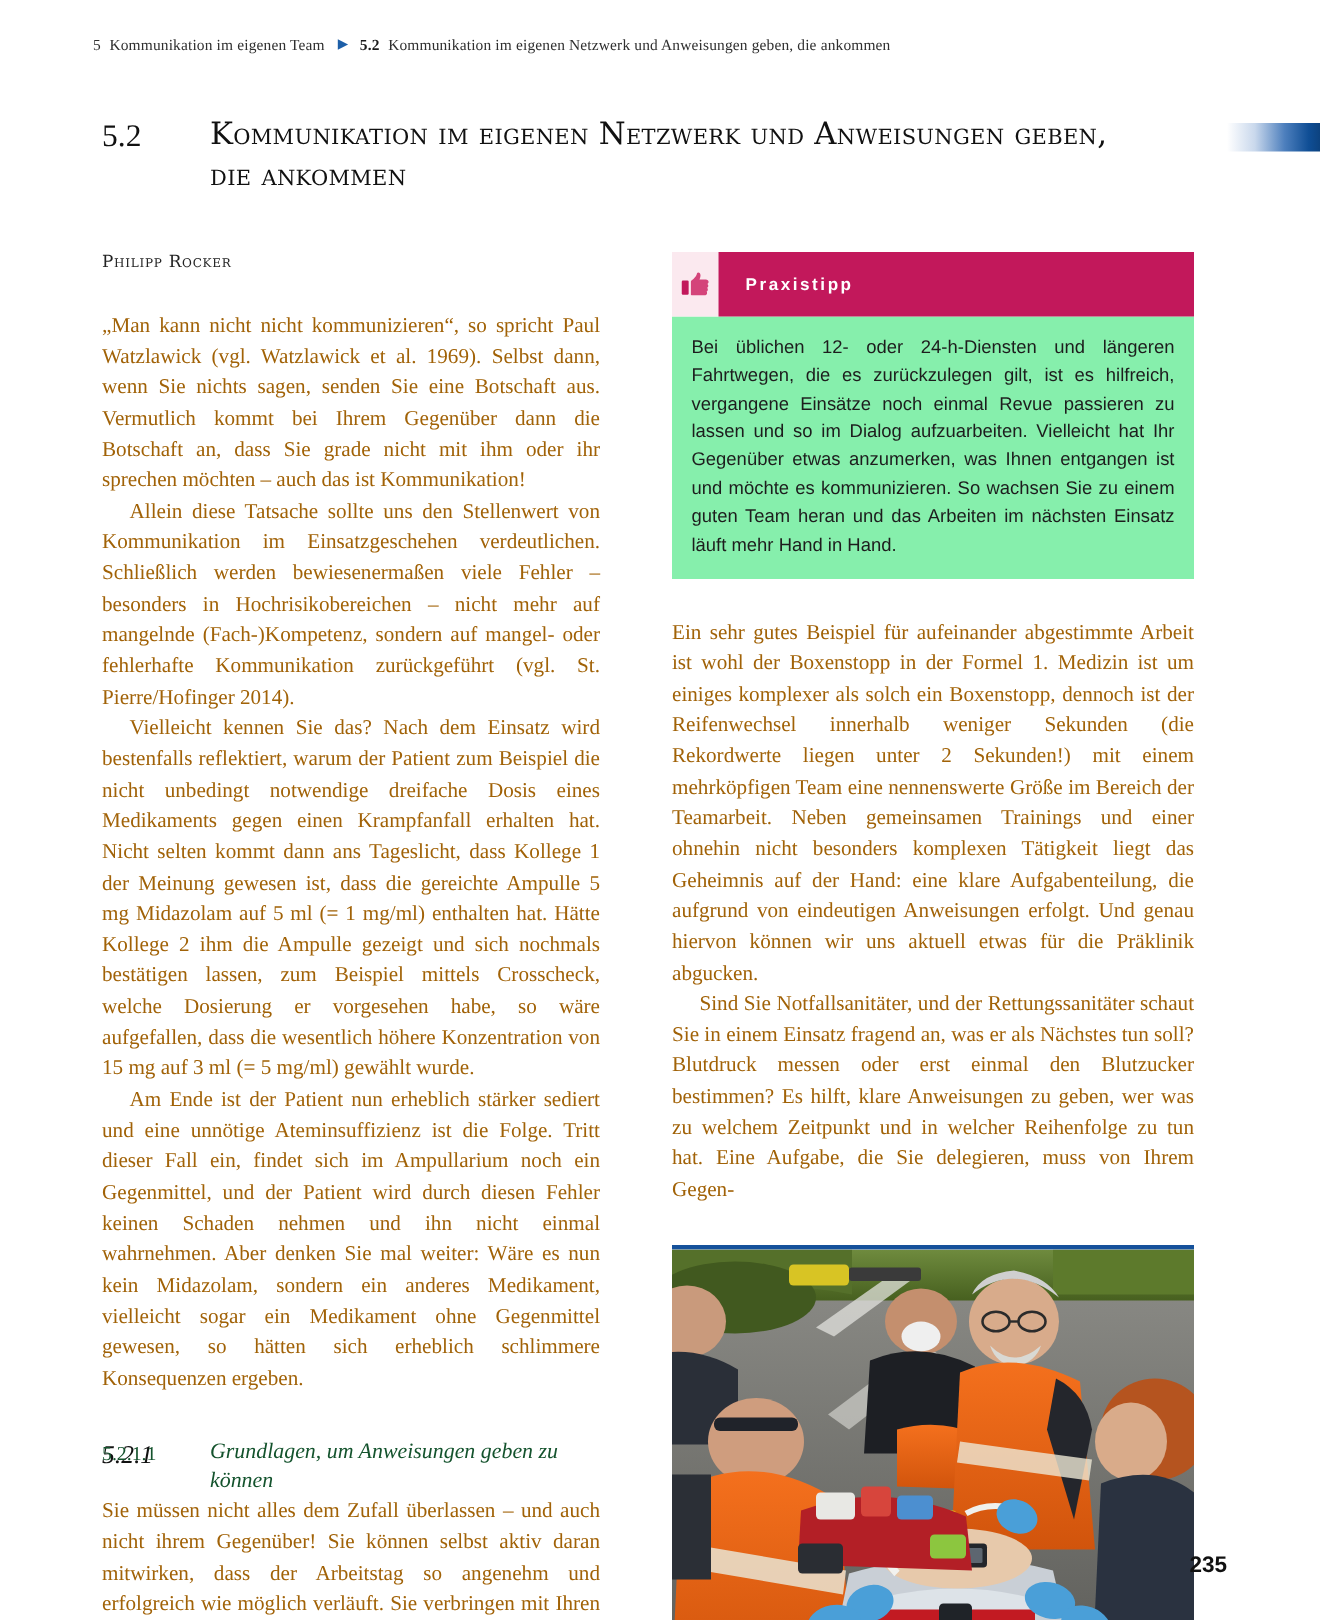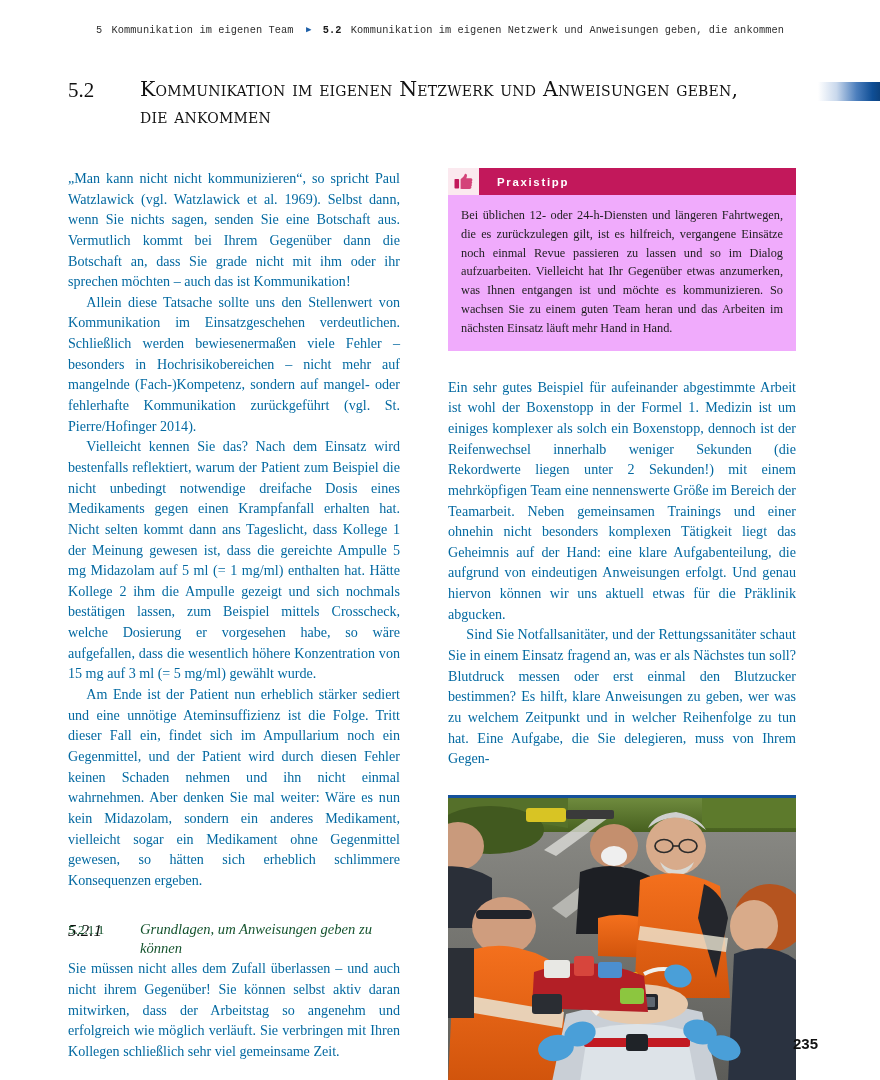--- a/index.html
+++ b/index.html
@@ -13,22 +13,22 @@
     position: relative;
     overflow: hidden;
   }
 
   
   .runhead {
     position: absolute;
     top: 24px;
     left: 62px;
     right: 62px;
-    text-align: center;
-    font-family: Liberation Mono, monospace;
+    text-align: left;
+    font-family: Liberation Serif, serif;
     font-size: 10.3px;
     color: #2f2f2f;
     letter-spacing: 0.1px;
     white-space: nowrap;
   }
   .runhead .chapnum { margin-right: 3px; }
   .runhead .arrow {
     color: #1d5fa8;
     font-size: 9px;
     margin: 0 5px 0 6px;
@@ -93,21 +93,21 @@
     color: #222;
     margin-bottom: 26px;
   }
 
   p.body {
     margin: 0;
     font-size: 14.1px;
     line-height: 1.465;
     text-align: justify;
     hyphens: manual;
-    color: #0369a1;
+    color: #a16207;
   }
   p.body + p.body { text-indent: 1.3em; }
 
   
   h2.h-sub {
     margin: 30px 0 0 0;
     font-size: 19px;
     font-weight: normal;
     line-height: 1.26;
     color: #111;
@@ -140,21 +140,21 @@
     font-style: normal;
     font-size: 13.2px;
   }
   .after-head { margin-top: 22px; }
 
   
   .tipbox { width: 348px; }
   .tipbox-head {
     display: flex;
     align-items: stretch;
-    height: 27px;
+    height: 43px;
   }
   .tipbox-icon {
     width: 31px;
     background: #fbe9ef;
     display: flex;
     align-items: center;
     justify-content: center;
   }
   .tipbox-icon svg { display: block; }
   .tipbox-title {
@@ -163,23 +163,23 @@
     color: #ffffff;
     font-family: "Liberation Sans", sans-serif;
     font-weight: bold;
     font-size: 11.4px;
     letter-spacing: 1.7px;
     display: flex;
     align-items: center;
     padding-left: 18px;
   }
   .tipbox-body {
-    background: #f0abfc;
+    background: #86efac;
     padding: 11px 13px 13px 13px;
-    font-family: Liberation Serif, serif;
+    font-family: Liberation Sans, sans-serif;
     font-size: 12.3px;
     line-height: 1.53;
     text-align: justify;
     color: #1d1d1d;
   }
   .tipbox-body p { margin: 0; }
 
   
   figure.photo {
     margin: 26px 0 0 0;
@@ -219,20 +219,21 @@
 
 <div class="tab-marker"></div>
 
 <div class="sec-title">
   <span class="num">5.2</span>
   <div class="txt">Kommunikation im eigenen Netzwerk und Anweisungen geben, die ankommen</div>
 </div>
 
 <div class="col-left">
 
+  <div class="byline">Philipp Rocker</div>
 
   <p class="body">„Man kann nicht nicht kommunizieren“, so spricht Paul Watzlawick (vgl. Watzlawick et al. 1969). Selbst dann, wenn Sie nichts sagen, senden Sie eine Botschaft aus. Vermutlich kommt bei Ihrem Gegenüber dann die Botschaft an, dass Sie grade nicht mit ihm oder ihr sprechen möchten – auch das ist Kommunikation!</p>
   <p class="body">Allein diese Tatsache sollte uns den Stellenwert von Kommunikation im Einsatzgeschehen verdeutlichen. Schließlich werden bewiesenermaßen viele Fehler – besonders in Hochrisikobereichen – nicht mehr auf mangelnde (Fach-)Kompetenz, sondern auf mangel- oder fehlerhafte Kommunikation zurückgeführt (vgl. St. Pierre/Hofinger 2014).</p>
   <p class="body">Vielleicht kennen Sie das? Nach dem Einsatz wird bestenfalls reflektiert, warum der Patient zum Beispiel die nicht unbedingt notwendige dreifache Dosis eines Medikaments gegen einen Krampfanfall erhalten hat. Nicht selten kommt dann ans Tageslicht, dass Kollege 1 der Meinung gewesen ist, dass die gereichte Ampulle 5 mg Midazolam auf 5 ml (= 1 mg/ml) enthalten hat. Hätte Kollege 2 ihm die Ampulle gezeigt und sich nochmals bestätigen lassen, zum Beispiel mittels Crosscheck, welche Dosierung er vorgesehen habe, so wäre aufgefallen, dass die wesentlich höhere Konzentration von 15 mg auf 3 ml (= 5 mg/ml) gewählt wurde.</p>
   <p class="body">Am Ende ist der Patient nun erheblich stärker sediert und eine unnötige Ateminsuffizienz ist die Folge. Tritt dieser Fall ein, findet sich im Ampullarium noch ein Gegenmittel, und der Patient wird durch diesen Fehler keinen Schaden nehmen und ihn nicht einmal wahrnehmen. Aber denken Sie mal weiter: Wäre es nun kein Midazolam, sondern ein anderes Medikament, vielleicht sogar ein Medikament ohne Gegenmittel gewesen, so hätten sich erheblich schlimmere Konsequenzen ergeben.</p>
 
   <h2 class="h-sub">
     <span class="num">5.2.1</span>
   </h2>
 

